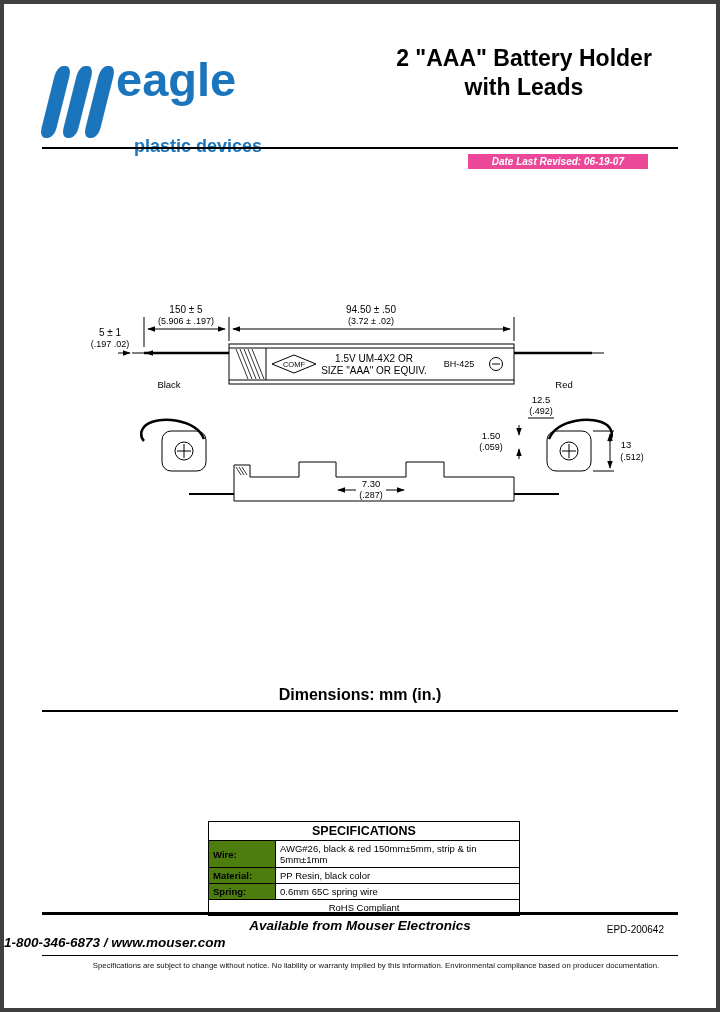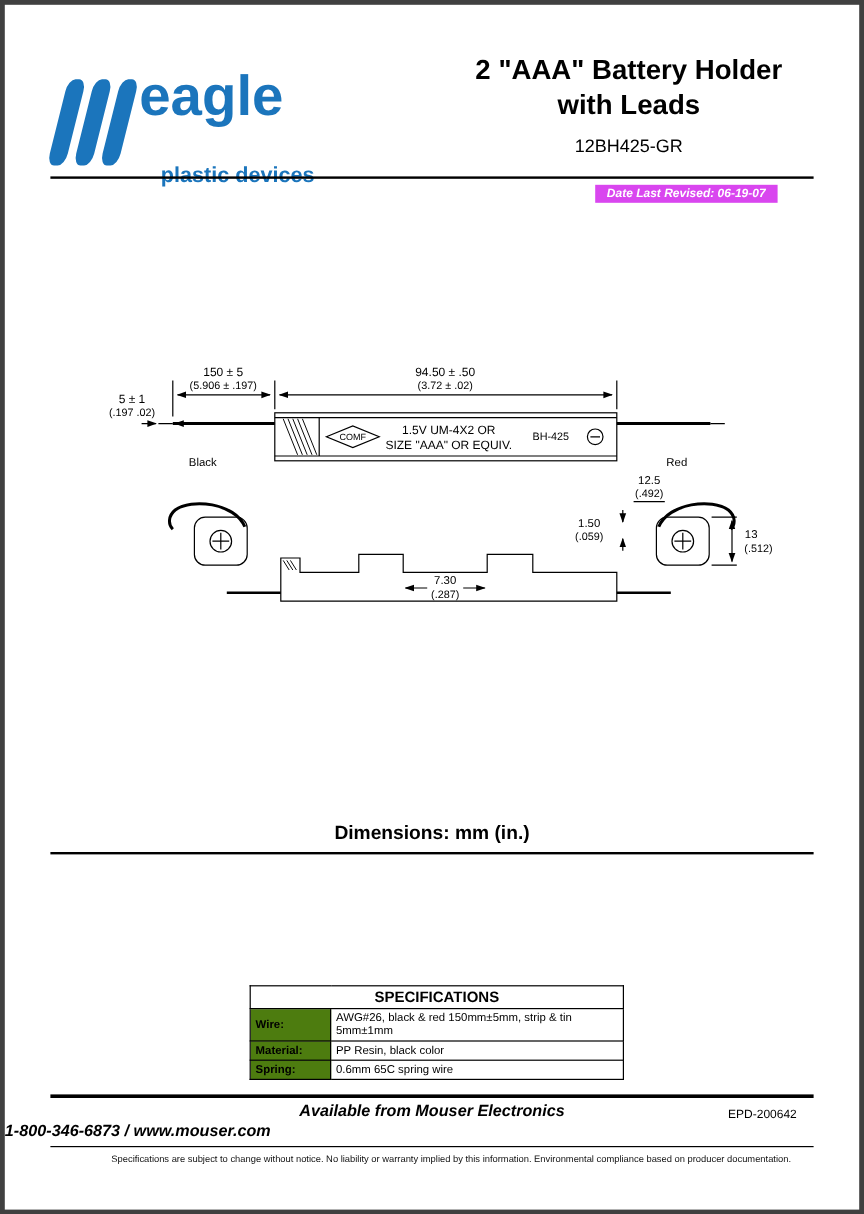--- a/index.html
+++ b/index.html
@@ -9,21 +9,21 @@
   .logo-bars{position:absolute;left:44px;top:62px;display:flex;gap:7px;}
   .logo-bar{width:15px;height:72px;background:#1b75bc;transform:skewX(-14deg);border-radius:6px/10px;}
   .brand-name{position:absolute;left:112px;top:48px;font-size:47px;font-weight:bold;color:#1b75bc;letter-spacing:0px;}
   .brand-tagline{position:absolute;left:130px;top:112px;font-size:18px;font-weight:bold;color:#1b75bc;margin-top:20px;}
 
   .title-block{position:absolute;left:360px;top:40px;width:320px;text-align:center;color:#000;}
   .title-line{font-size:23px;font-weight:bold;line-height:29px;}
   .part-number{font-size:15px;margin-top:12px;}
 
   .header-rule{position:absolute;left:38px;right:38px;top:143px;height:2px;background:#000;}
-  .date-badge{position:absolute;right:68px;top:150px;background:#d946ef;color:#fff;font-size:10px;font-style:italic;font-weight:bold;padding:2px 10px;white-space:nowrap;}
+  .date-badge{position:absolute;right:68px;top:150px;background:#ec4899;color:#fff;font-size:10px;font-style:italic;font-weight:bold;padding:2px 24px;white-space:nowrap;}
 
   
   .drawing{position:absolute;left:40px;top:285px;}
 
   .dimensions-note{position:absolute;left:0;top:682px;width:100%;text-align:center;font-size:16px;font-weight:bold;}
   .mid-rule{position:absolute;left:38px;right:38px;top:706px;height:2px;background:#000;}
 
   
   .spec-table{position:absolute;left:204px;top:817px;width:312px;border-collapse:collapse;font-size:9.5px;}
   .spec-table td,.spec-table th{border:1px solid #000;padding:2px 4px;}
@@ -48,21 +48,20 @@
     <div class="logo-bar"></div>
     <div class="logo-bar"></div>
     <div class="logo-bar"></div>
   </div>
   <div class="brand-name">eagle</div>
   <div class="brand-tagline">plastic devices</div>
 
   <div class="title-block">
     <div class="title-line">2 "AAA" Battery Holder</div>
     <div class="title-line">with Leads</div>
-    <div class="part-number">12BH425-GR</div>
   </div>
 
   <div class="header-rule"></div>
   <div class="date-badge">Date Last Revised:  06-19-07</div>
 
   <svg class="drawing" viewBox="0 0 640 230" width="640" height="230">
     <defs>
       <marker id="arr" viewBox="0 0 10 10" refX="9" refY="5" markerWidth="8" markerHeight="8" orient="auto-start-reverse">
         <path d="M0,1.5 L10,5 L0,8.5 z" fill="#000"></path>
       </marker>
@@ -160,20 +159,23 @@
       <td>AWG#26, black &amp; red 150mm±5mm, strip &amp; tin 5mm±1mm</td>
     </tr>
     <tr>
       <td class="spec-label">Material:</td>
       <td>PP Resin, black color</td>
     </tr>
     <tr>
       <td class="spec-label">Spring:</td>
       <td>0.6mm 65C spring wire</td>
     </tr>
+    <tr>
+      <td class="spec-rohs" colspan="2">RoHS Compliant</td>
+    </tr>
   </tbody>
     </table>
 
   <div class="footer-rule"></div>
   <div class="footer-available">Available from Mouser Electronics</div>
   <div class="footer-contact">1-800-346-6873 / www.mouser.com</div>
   <div class="doc-number">EPD-200642</div>
   <div class="thin-rule"></div>
   <div class="disclaimer">Specifications are subject to change without notice.   No liability or warranty implied by this information.   Environmental compliance based on producer documentation.</div>
 

